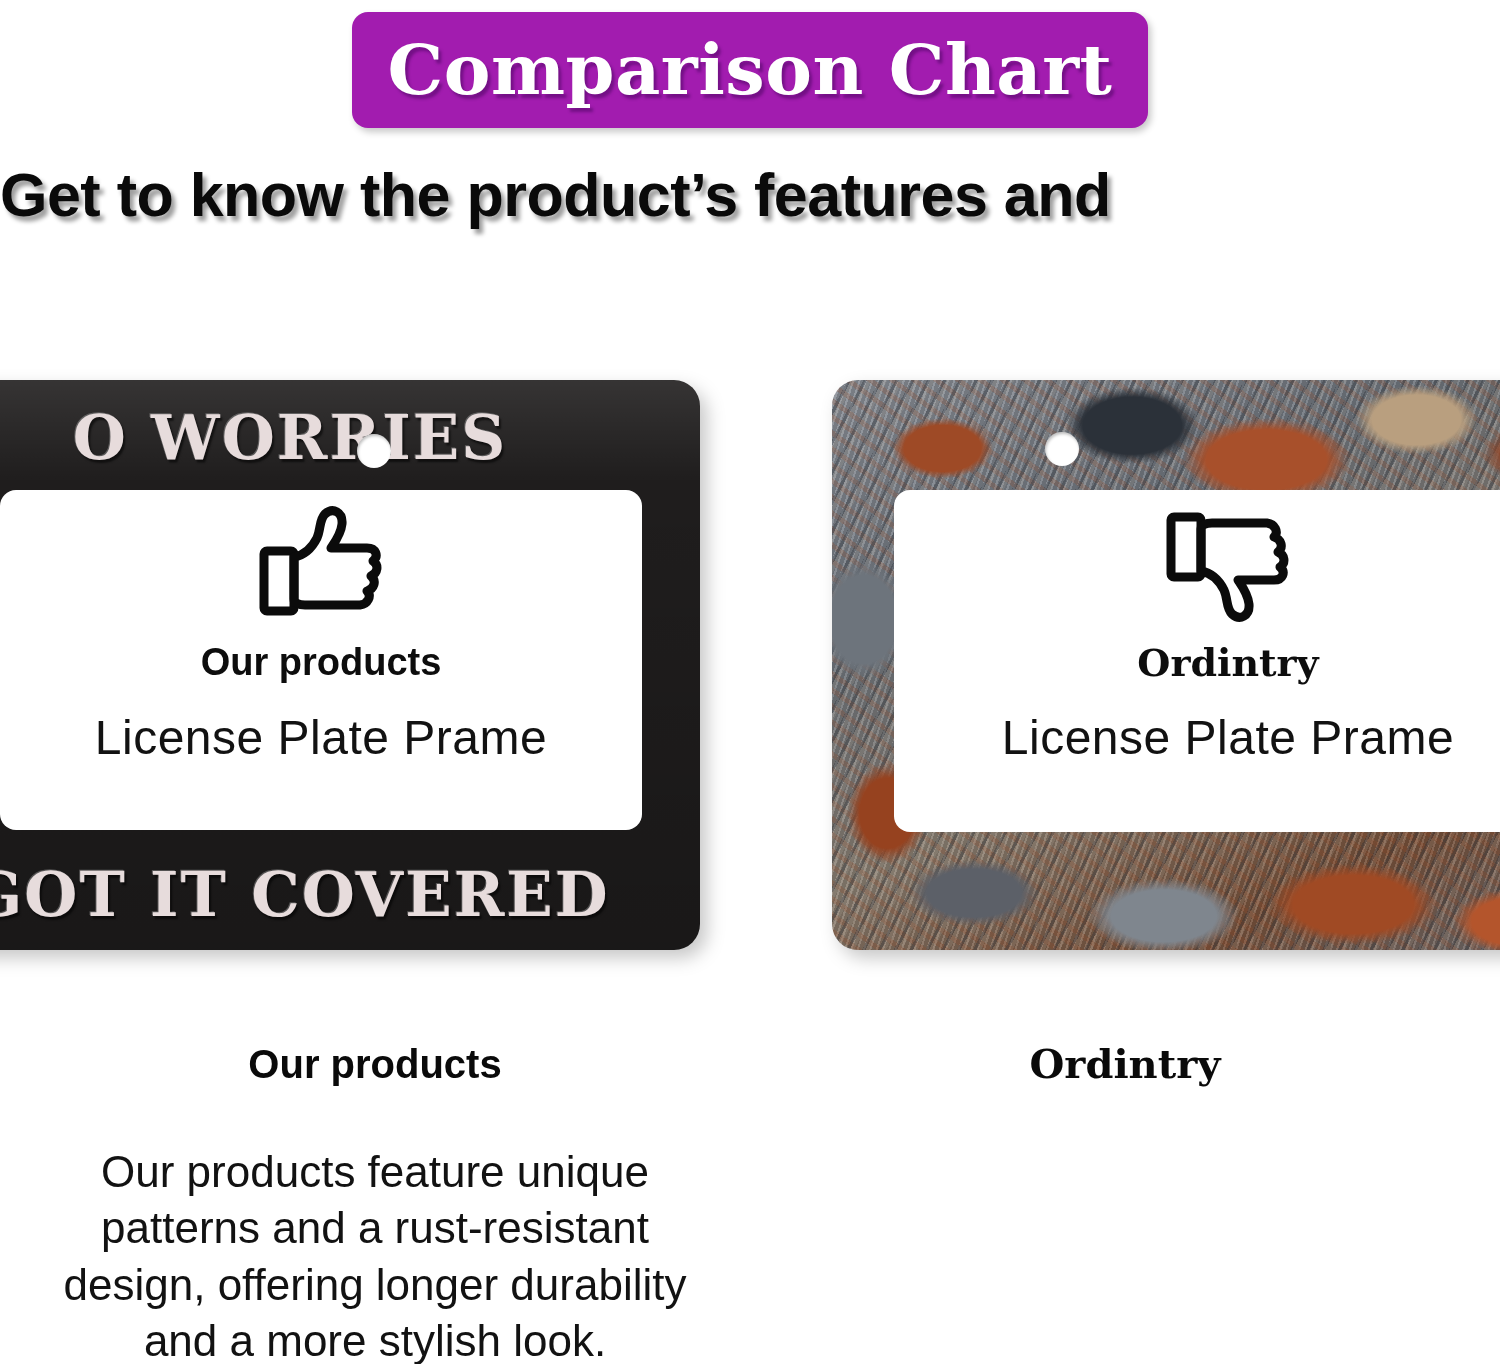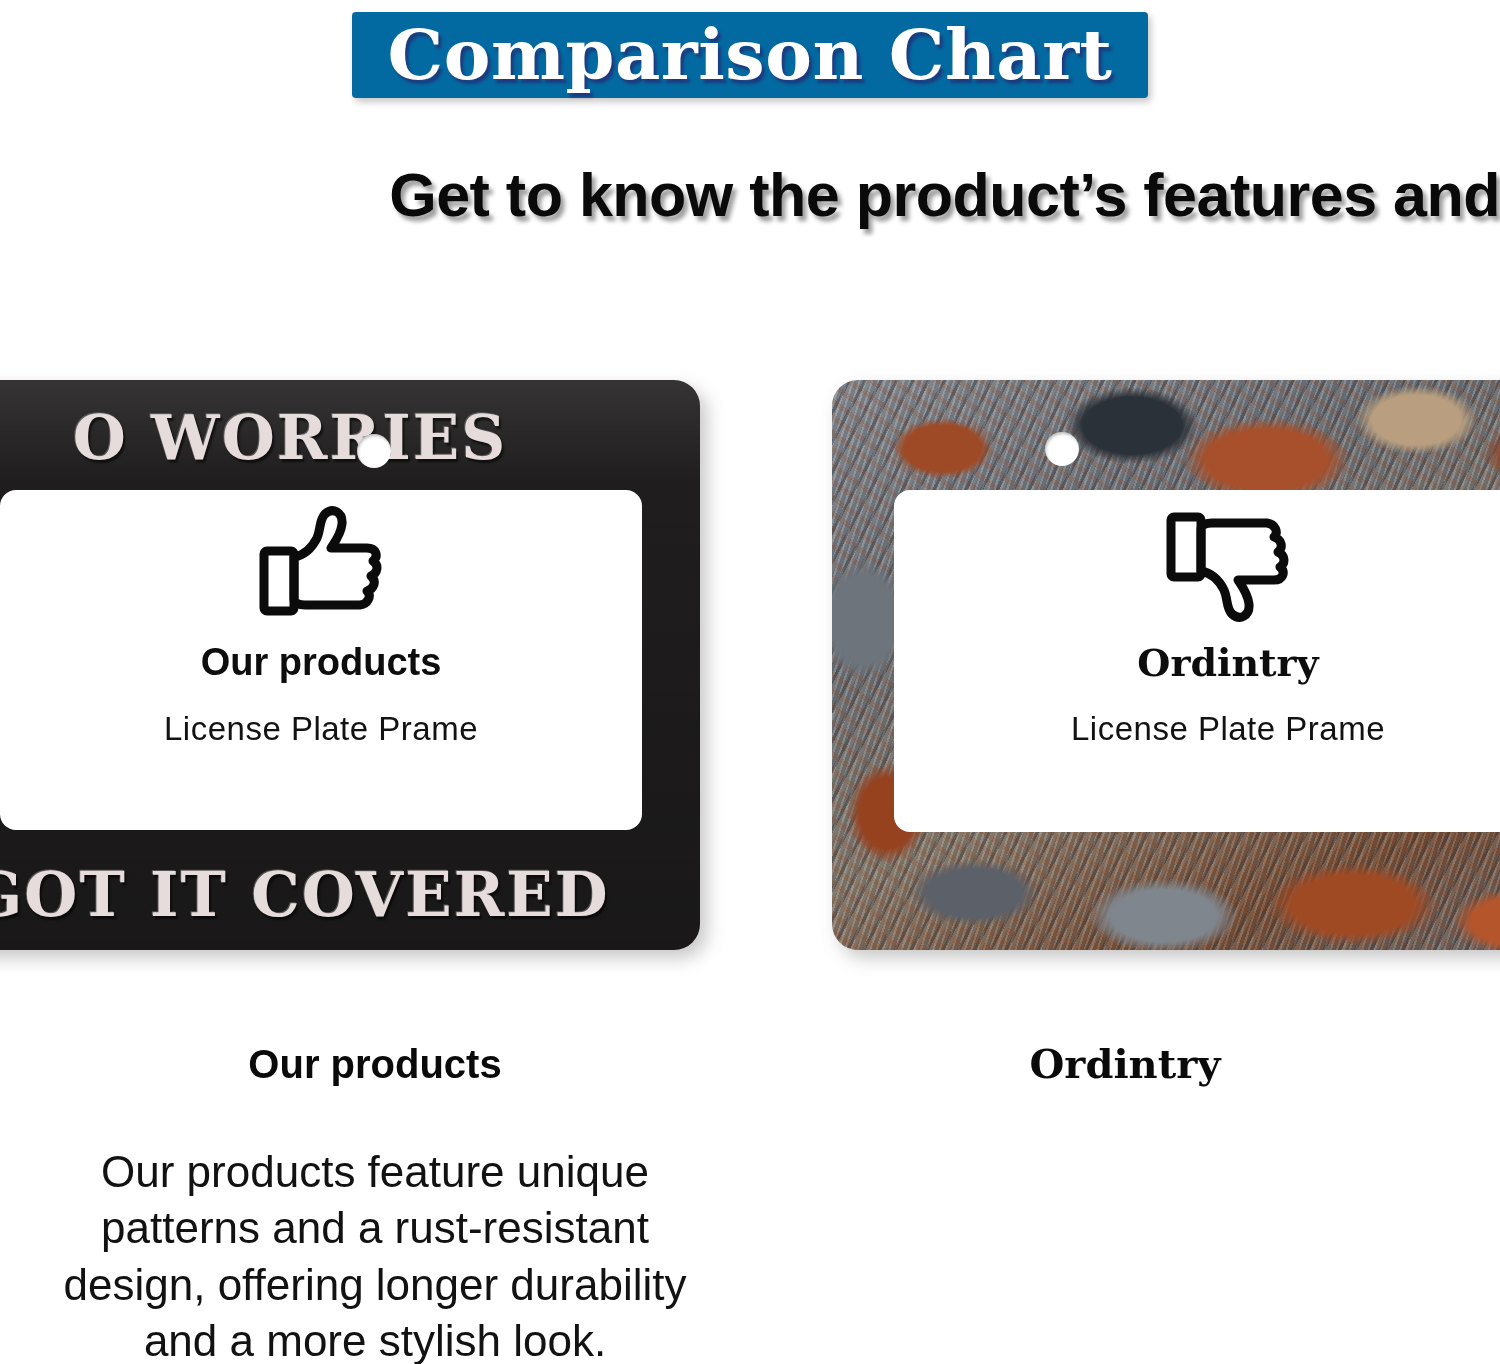--- a/index.html
+++ b/index.html
@@ -15,23 +15,23 @@
     font-family: "Liberation Sans", sans-serif;
     background: #ffffff;
   }
 
   
   .title-banner {
     position: absolute;
     left: 352px;
     top: 12px;
     width: 796px;
-    height: 86px;
-    background: #0369a1;
-    border-radius: 4px;
+    height: 116px;
+    background: #a21caf;
+    border-radius: 16px;
     box-shadow: 3px 4px 7px rgba(0,0,0,0.22);
     display: flex;
     align-items: center;
     justify-content: center;
   }
   .title-text {
     font-family: "DejaVu Serif", serif;
     font-weight: bold;
     font-size: 70px;
     color: #ffffff;
@@ -40,21 +40,21 @@
     line-height: 1;
     white-space: nowrap;
   }
 
   
   .subtitle {
     position: absolute;
     left: 0;
     top: 160px;
     width: 1500px;
-    text-align: right;
+    text-align: left;
     font-family: "Liberation Sans", sans-serif;
     font-weight: bold;
     font-size: 61px;
     line-height: 1.18;
     color: #0a0a0a;
     text-shadow: 4px 5px 4px rgba(0,0,0,0.38);
     letter-spacing: -0.5px;
   }
   .subtitle .line { display: block; white-space: nowrap; }
 
@@ -192,21 +192,21 @@
     font-weight: bold;
   }
   .window-label.theirs {
     font-family: "DejaVu Serif", serif;
     font-weight: bold;
   }
   .window-sub {
     margin-top: 26px;
     font-family: "Liberation Sans", sans-serif;
     font-weight: normal;
-    font-size: 33px;
+    font-size: 48px;
     color: #121212;
     letter-spacing: 0.5px;
     white-space: nowrap;
   }
 
   
   .compare-row {
     position: absolute;
     left: 0;
     top: 1020px;

